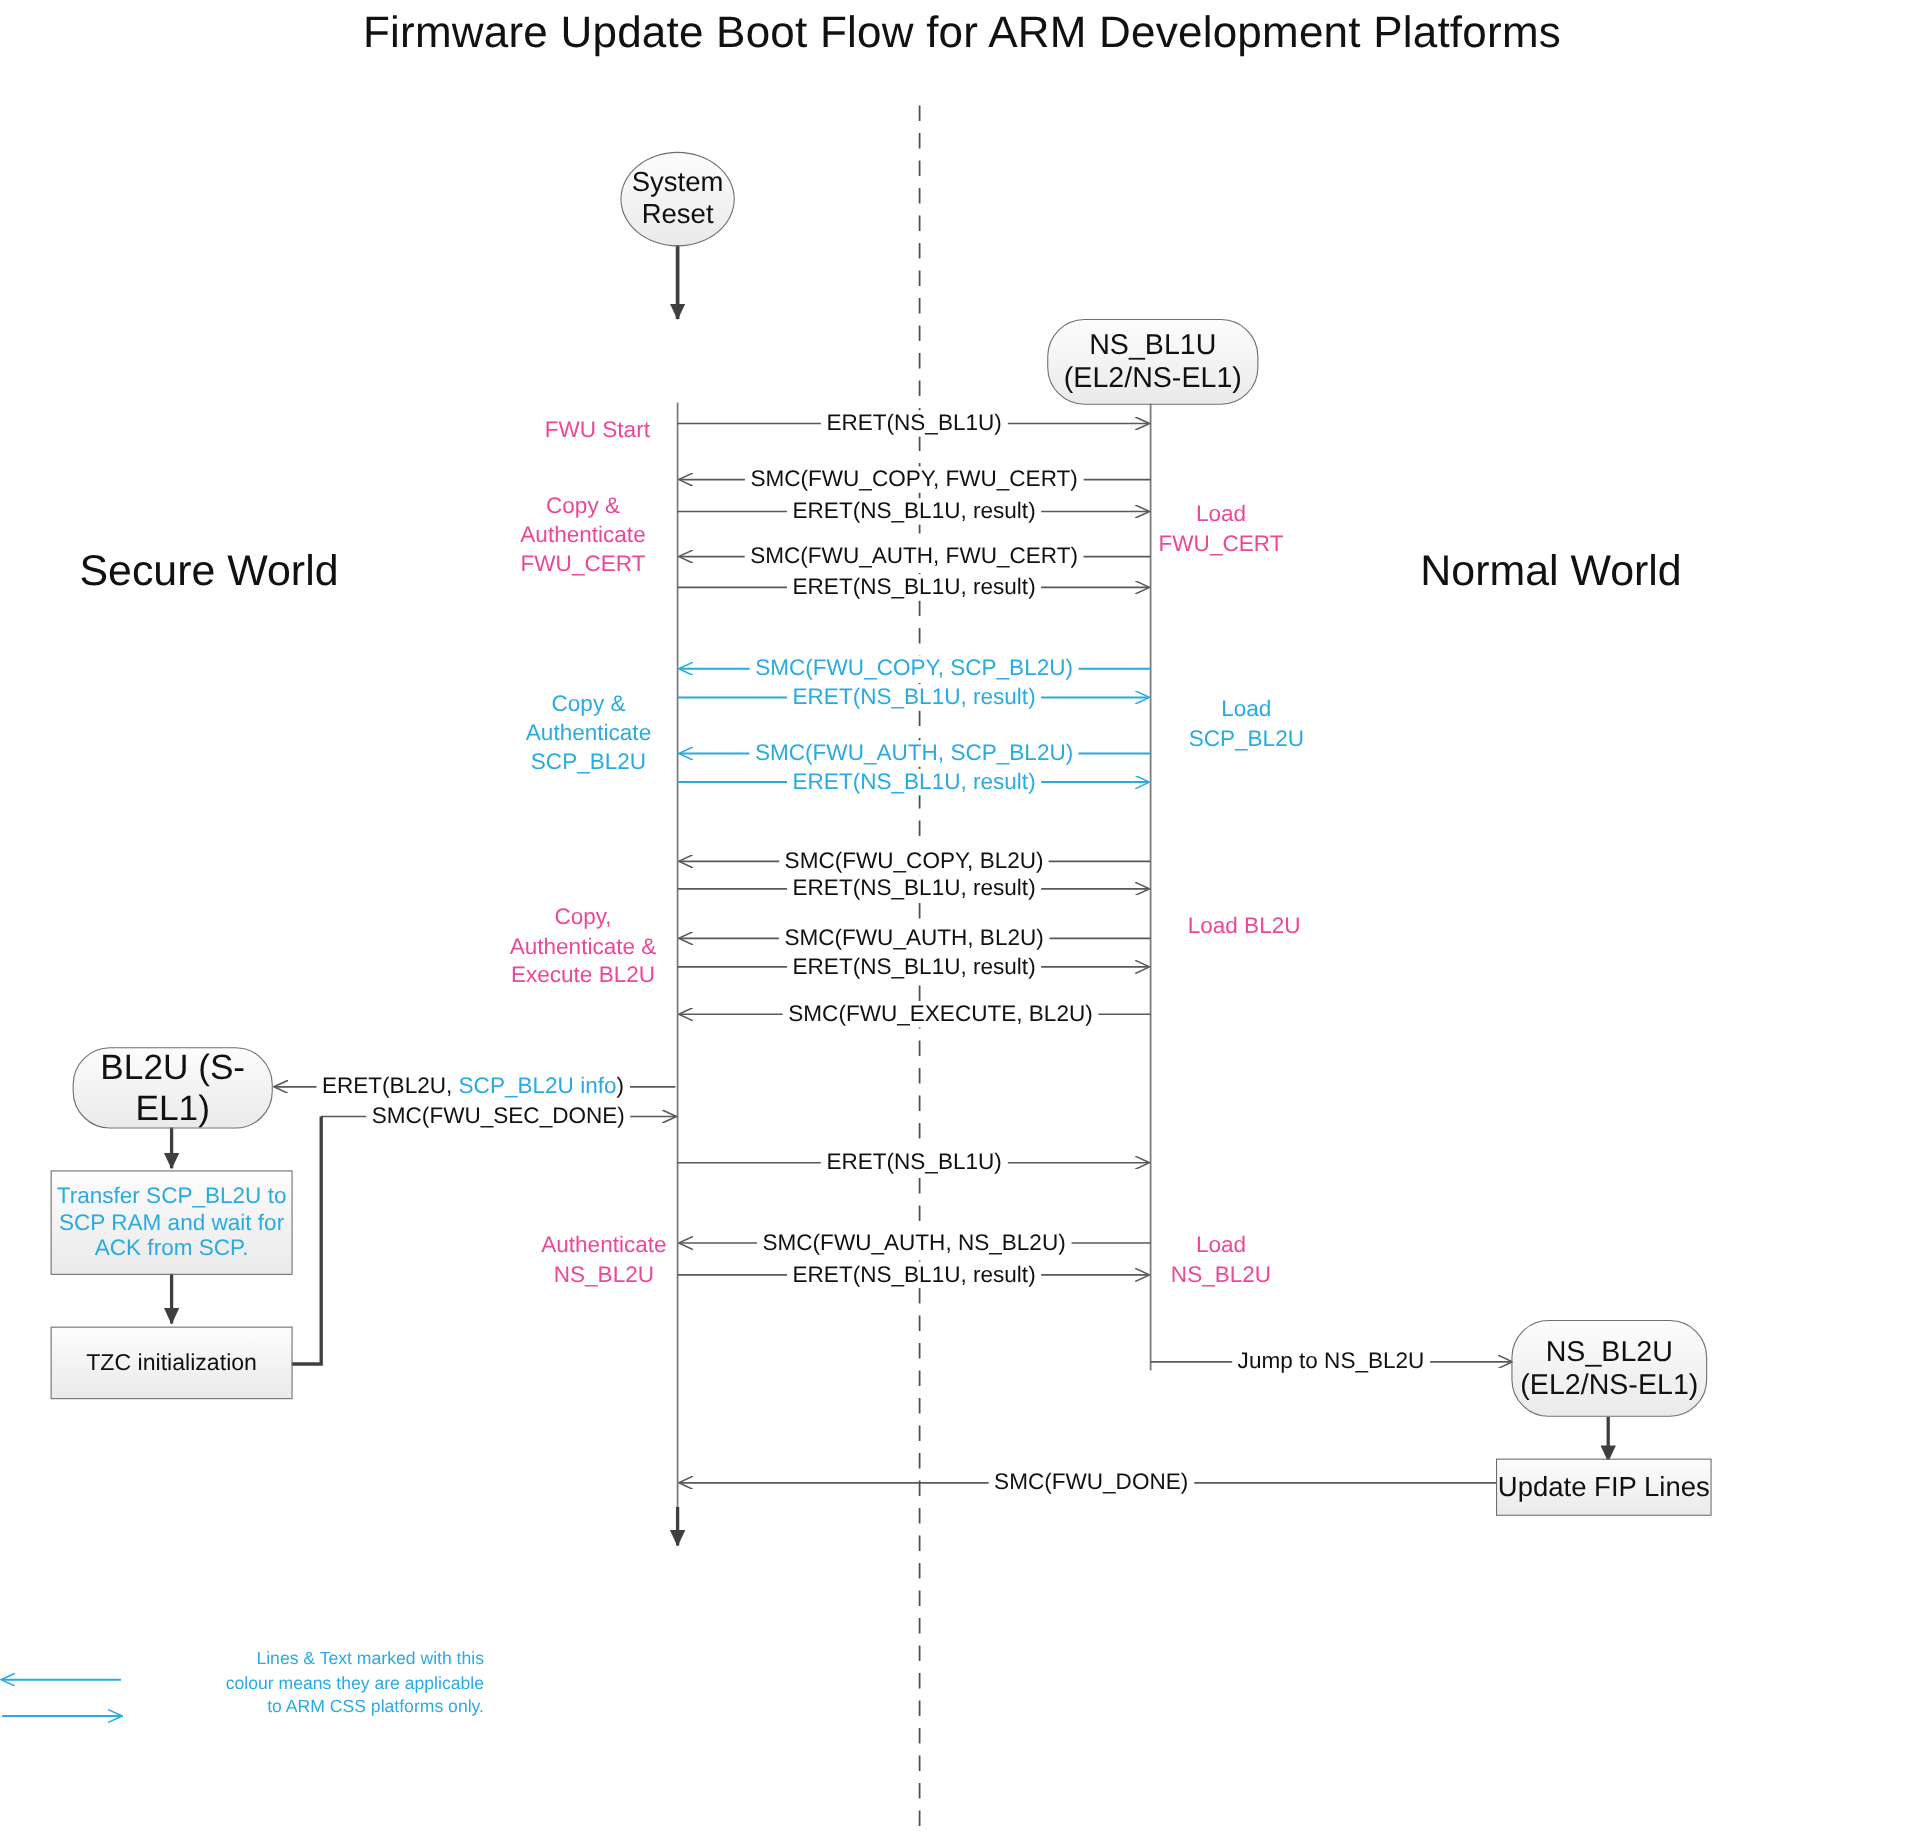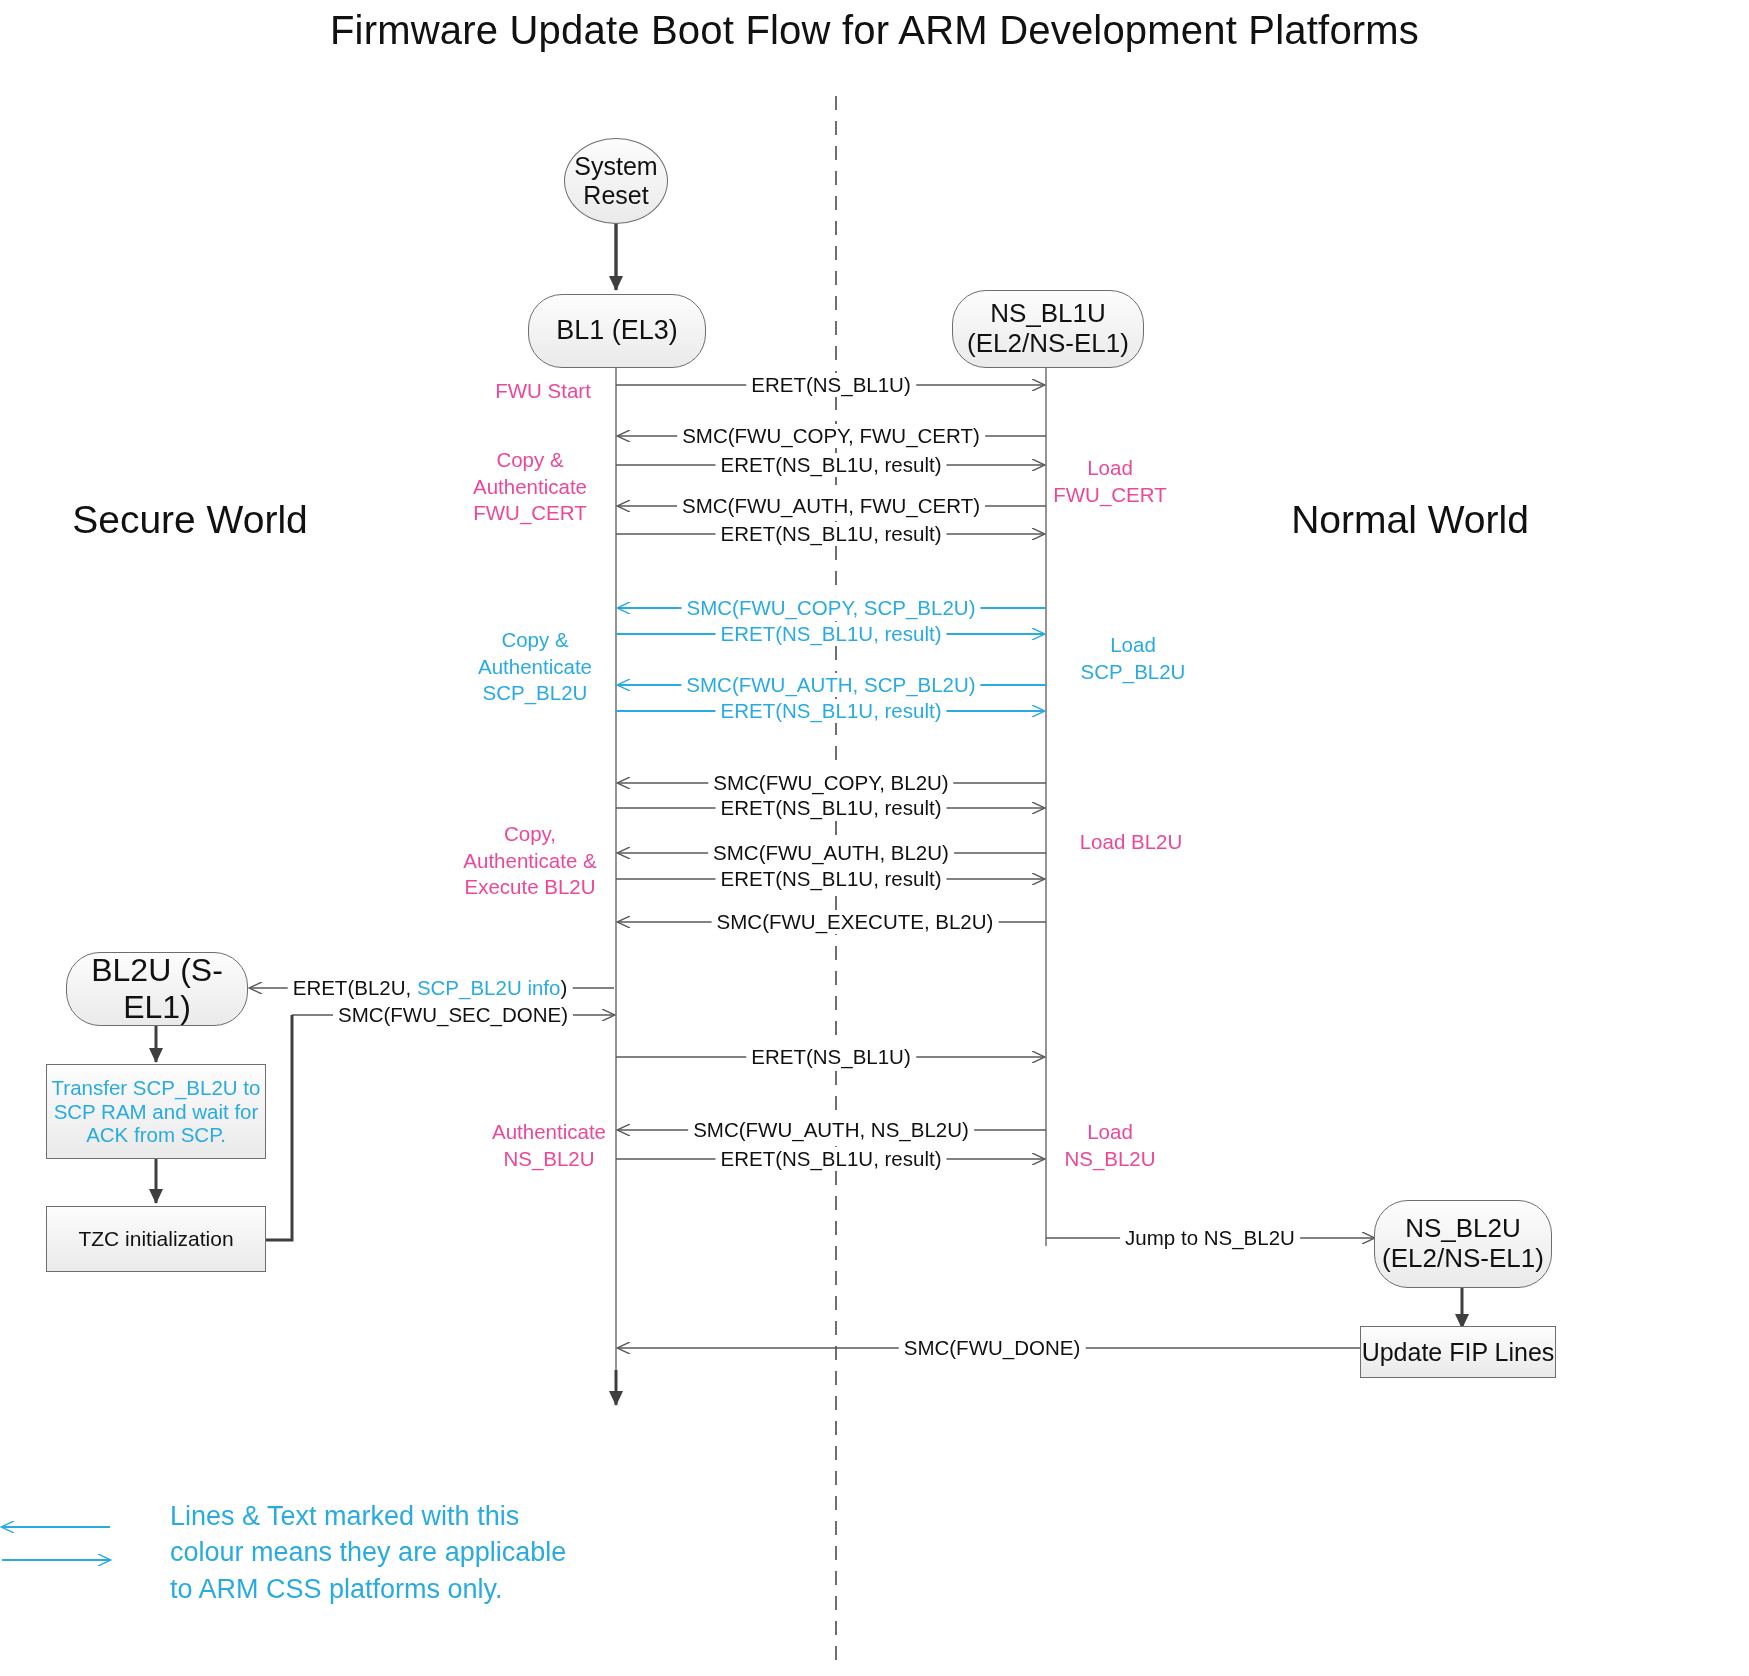--- a/index.html
+++ b/index.html
@@ -22,21 +22,21 @@
   .rect{border-radius:0;}
 
   .msg{position:absolute;font-size:20.5px;color:#111;background:#fff;padding:0 5px;
        transform:translate(-50%,-50%);white-space:nowrap;}
   .msg.cy{color:#29ABE2;}
 
   .side{position:absolute;font-size:20.5px;color:#ec4899;text-align:center;
         transform:translateX(-50%);line-height:1.3;white-space:pre;}
   .side.cy{color:#29ABE2;}
 
-  .legend-txt{position:absolute;font-size:27px;color:#29ABE2;text-align:right;
+  .legend-txt{position:absolute;font-size:16px;color:#29ABE2;text-align:right;
               line-height:1.35;white-space:pre;}
 
   .cyantxt{color:#29ABE2;}
 </style>
 </head>
 <body>
 
 <div id="stage">
 
   <div id="title">Firmware Update Boot Flow for ARM Development Platforms</div>
@@ -105,22 +105,20 @@
   </svg>
 
   <div class="world" style="left:60px;top:498px;width:260px;">Secure
 World</div>
   <div class="world" style="left:1280px;top:498px;width:260px;">Normal
 World</div>
 
   <div class="node ellipse" style="left:564px;top:138px;width:104px;height:86px;font-size:25px;">System
 Reset</div>
 
-  <div class="node rounded" style="left:528px;top:294px;width:178px;height:74px;font-size:27px;">BL1
-(EL3)</div>
 
   <div class="node rounded" style="left:952px;top:290px;width:192px;height:78px;font-size:26px;">NS_BL1U
 (EL2/NS-EL1)</div>
 
   <div class="node rounded" style="left:66px;top:952px;width:182px;height:74px;font-size:32px;">BL2U
 (S-EL1)</div>
 
   <div class="node rect" style="left:46px;top:1064px;width:220px;height:95px;font-size:20.5px;color:#29ABE2;">Transfer SCP_BL2U to
 SCP RAM and wait for
 ACK from SCP.</div>

